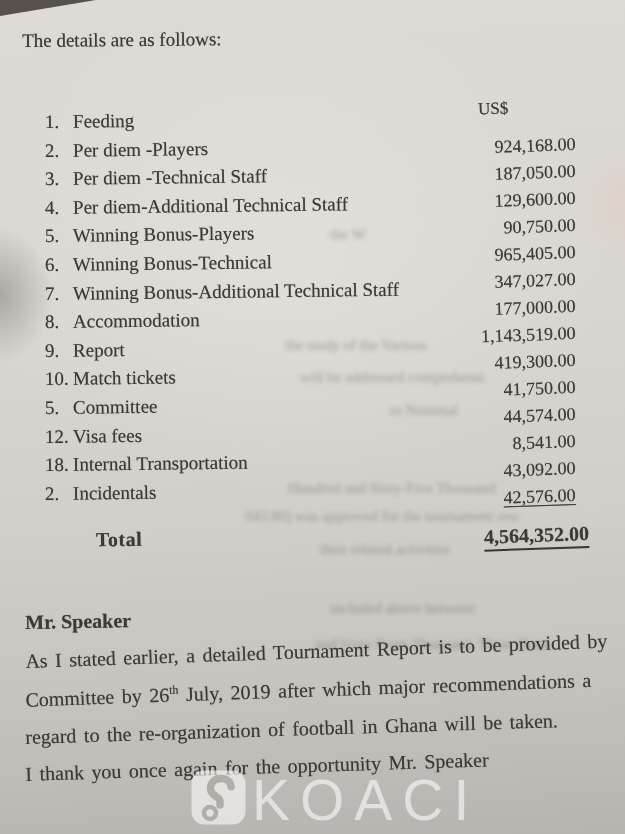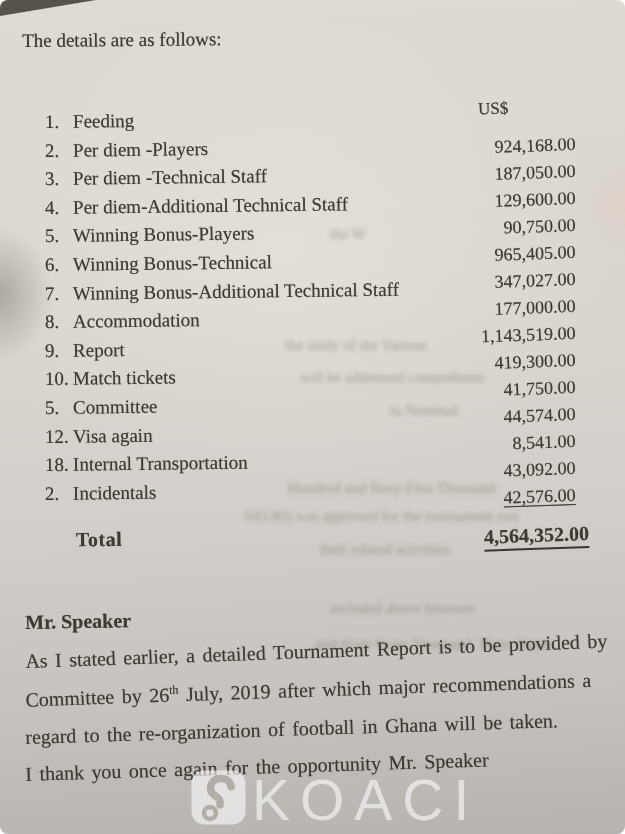--- a/index.html
+++ b/index.html
@@ -7,38 +7,37 @@
     position:relative;
     width:625px;height:834px;
     overflow:hidden;
     font-family:"Liberation Serif","DejaVu Serif",serif;
     color:#3e3931;
     background:
       radial-gradient(70px 90px at 0px 295px, rgba(95,90,85,.38), rgba(95,90,85,0) 75%),
       radial-gradient(55px 60px at 625px 205px, rgba(226,204,194,.55), rgba(226,204,194,0) 75%),
       radial-gradient(420px 300px at 45% 30%, rgba(236,232,226,.45), rgba(236,232,226,0) 80%),
       linear-gradient(177deg,#dedad4 0%,#d9d5cf 38%,#d2cec9 62%,#c6c2be 82%,#b7b3af 100%);
-    border-radius: 8px;
   }
   .doc{ text-shadow:0 0 .7px rgba(62,57,49,.55); }
   .corner-wedge{
     position:absolute;left:0;top:0;width:96px;height:16px;
     background:#57524b;
     clip-path:polygon(0 0,100% 0,0 100%);
     filter:blur(.6px);
   }
   .intro{position:absolute;left:22px;top:30px;font-size:19px;transform:rotate(-.5deg);transform-origin:left top;}
   .currency{position:absolute;left:478px;top:99px;font-size:17px;transform:rotate(-2deg);}
   .list{position:absolute;left:45px;top:108px;width:400px;}
   .row{display:flex;height:28.6px;align-items:center;font-size:19px;transform:rotate(-.7deg);transform-origin:left center;white-space:nowrap;}
   .row .num{width:28px;flex:0 0 28px;}
   .amounts{position:absolute;right:50px;top:131px;text-align:right;}
   .amounts .amt{display:block;height:27px;line-height:27px;font-size:18px;transform:rotate(-2deg);transform-origin:right center;white-space:nowrap;}
   .amounts .amt.last{text-decoration:underline;text-underline-offset:3px;}
-  .total-label{position:absolute;left:76px;top:528px;font-size:20px;font-weight:bold;letter-spacing:.5px;transform:rotate(-.8deg);}
+  .total-label{position:absolute;left:96px;top:528px;font-size:20px;font-weight:bold;letter-spacing:.5px;transform:rotate(-.8deg);}
   .total-amount{position:absolute;right:36px;top:522px;font-size:20px;font-weight:bold;
     border-bottom:2.6px solid #3a352e;padding-bottom:1px;transform:rotate(-2deg);transform-origin:right center;}
   .speaker{position:absolute;left:25px;top:611px;font-size:20px;font-weight:bold;transform:rotate(-1deg);transform-origin:left top;}
   .para{position:absolute;left:25px;width:640px;font-size:20px;word-spacing:2.5px;transform-origin:left top;white-space:nowrap;}
   .p1{top:650px;transform:rotate(-2deg);}
   .p2{top:688px;transform:rotate(-2deg);}
   .p3{top:726px;transform:rotate(-1.8deg);}
   .p4{top:763px;transform:rotate(-1.8deg);}
   .para sup{font-size:12px;}
   .bleed{
@@ -113,21 +112,21 @@
     <div class="row">
         <span class="num">10.</span>
         <span>Match tickets</span>
       </div>
     <div class="row">
         <span class="num">5.</span>
         <span>Committee</span>
       </div>
     <div class="row">
         <span class="num">12.</span>
-        <span>Visa again</span>
+        <span>Visa fees</span>
       </div>
     <div class="row">
         <span class="num">18.</span>
         <span>Internal Transportation</span>
       </div>
     <div class="row">
         <span class="num">2.</span>
         <span>Incidentals</span>
       </div>
   </div>

